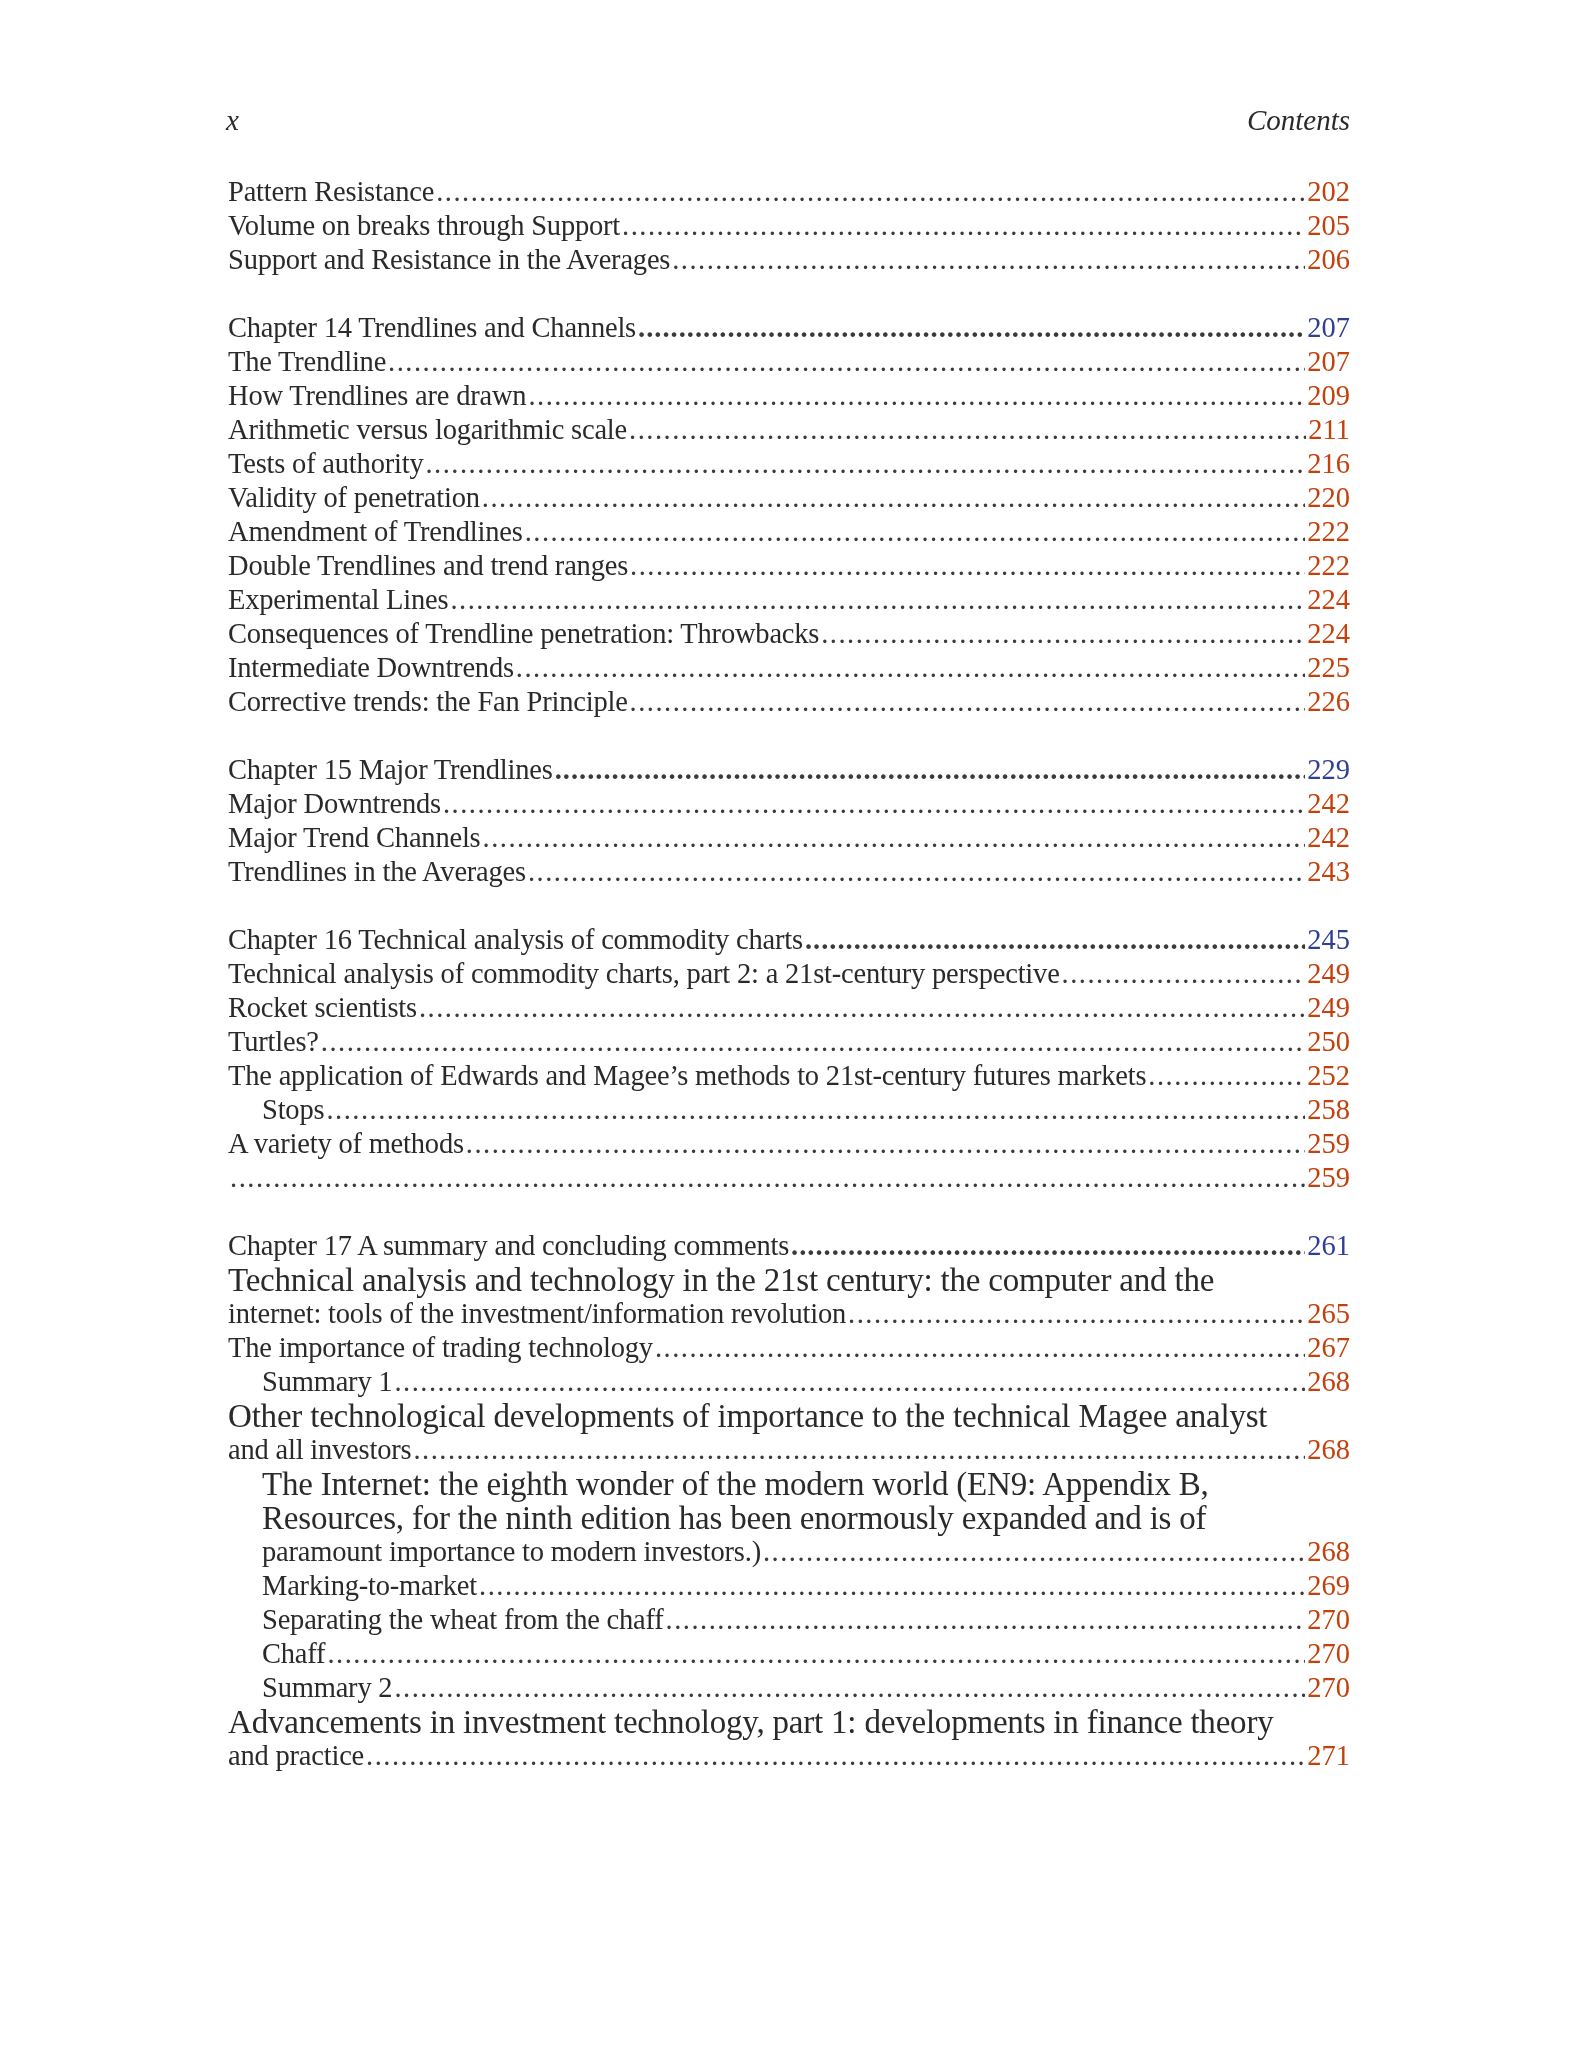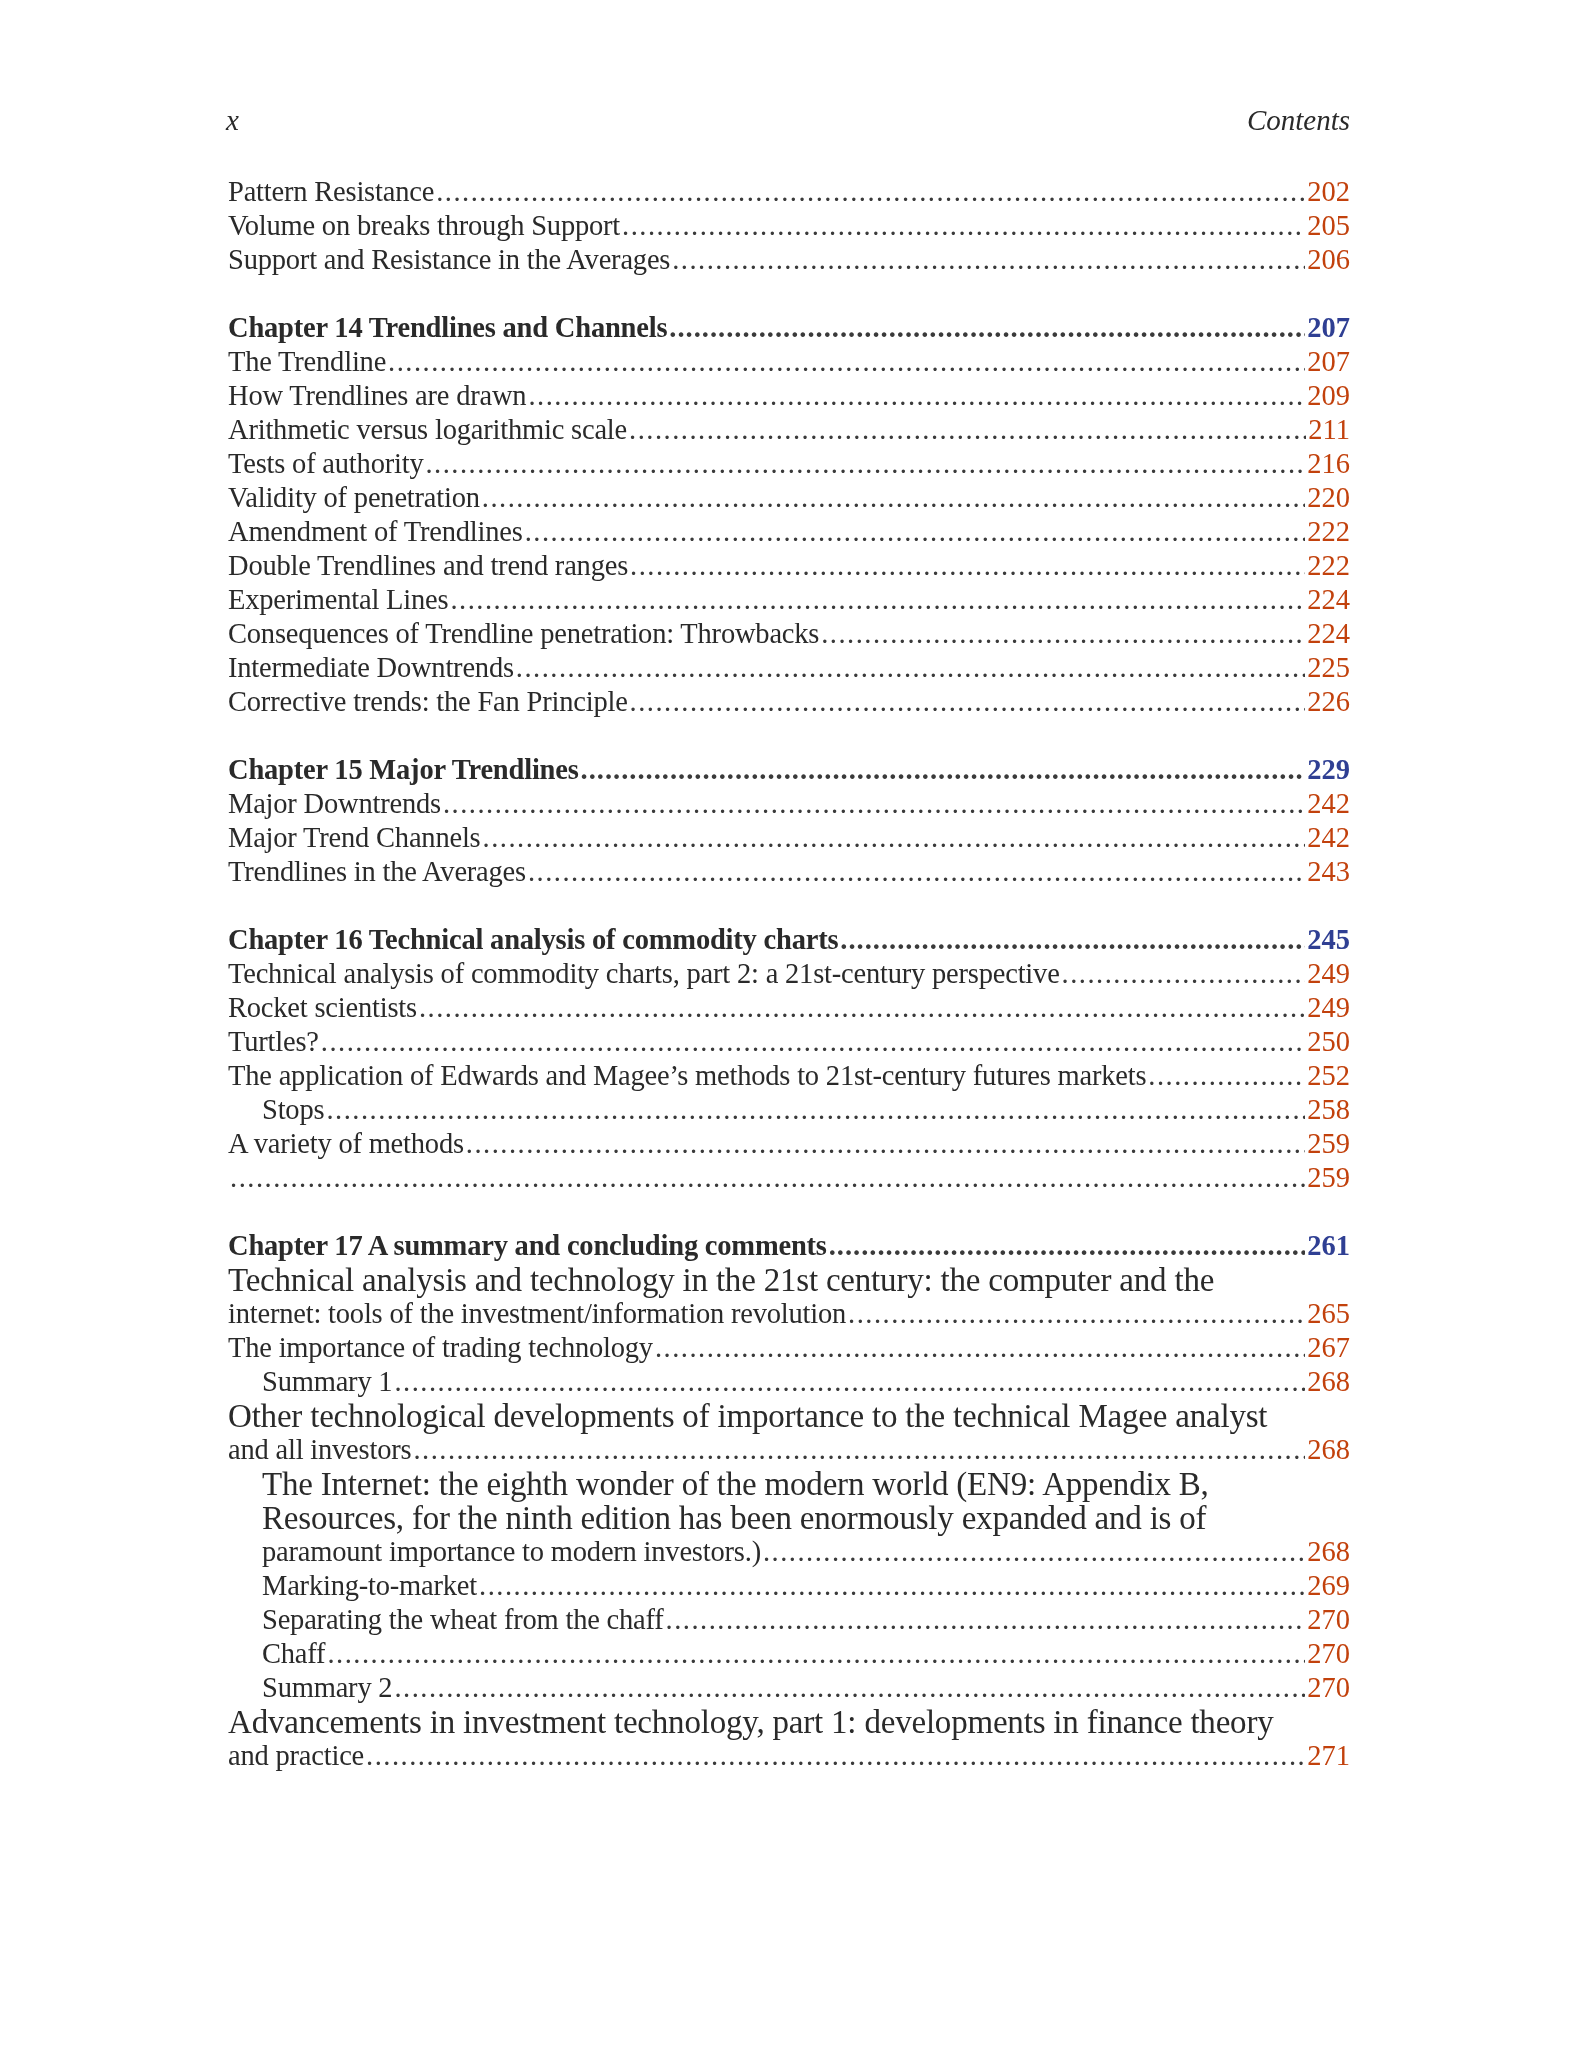--- a/index.html
+++ b/index.html
@@ -37,21 +37,21 @@
     .toc-group + .toc-group { margin-top: 34px; }
 
     .entry {
       display: flex;
       align-items: baseline;
       font-size: 28.5px;
       line-height: 34px;
       white-space: nowrap;
     }
     .entry.indent { padding-left: 34px; }
-    .entry.chapter { font-weight: bold; }
+    .entry.chapter { font-weight: normal; }
     .entry .title {
       flex: 0 0 auto;
       letter-spacing: -0.2px;
     }
     .entry .leader {
       flex: 1 1 auto;
       overflow: hidden;
       white-space: nowrap;
       color: #3a3a3a;
       letter-spacing: 1.5px;

